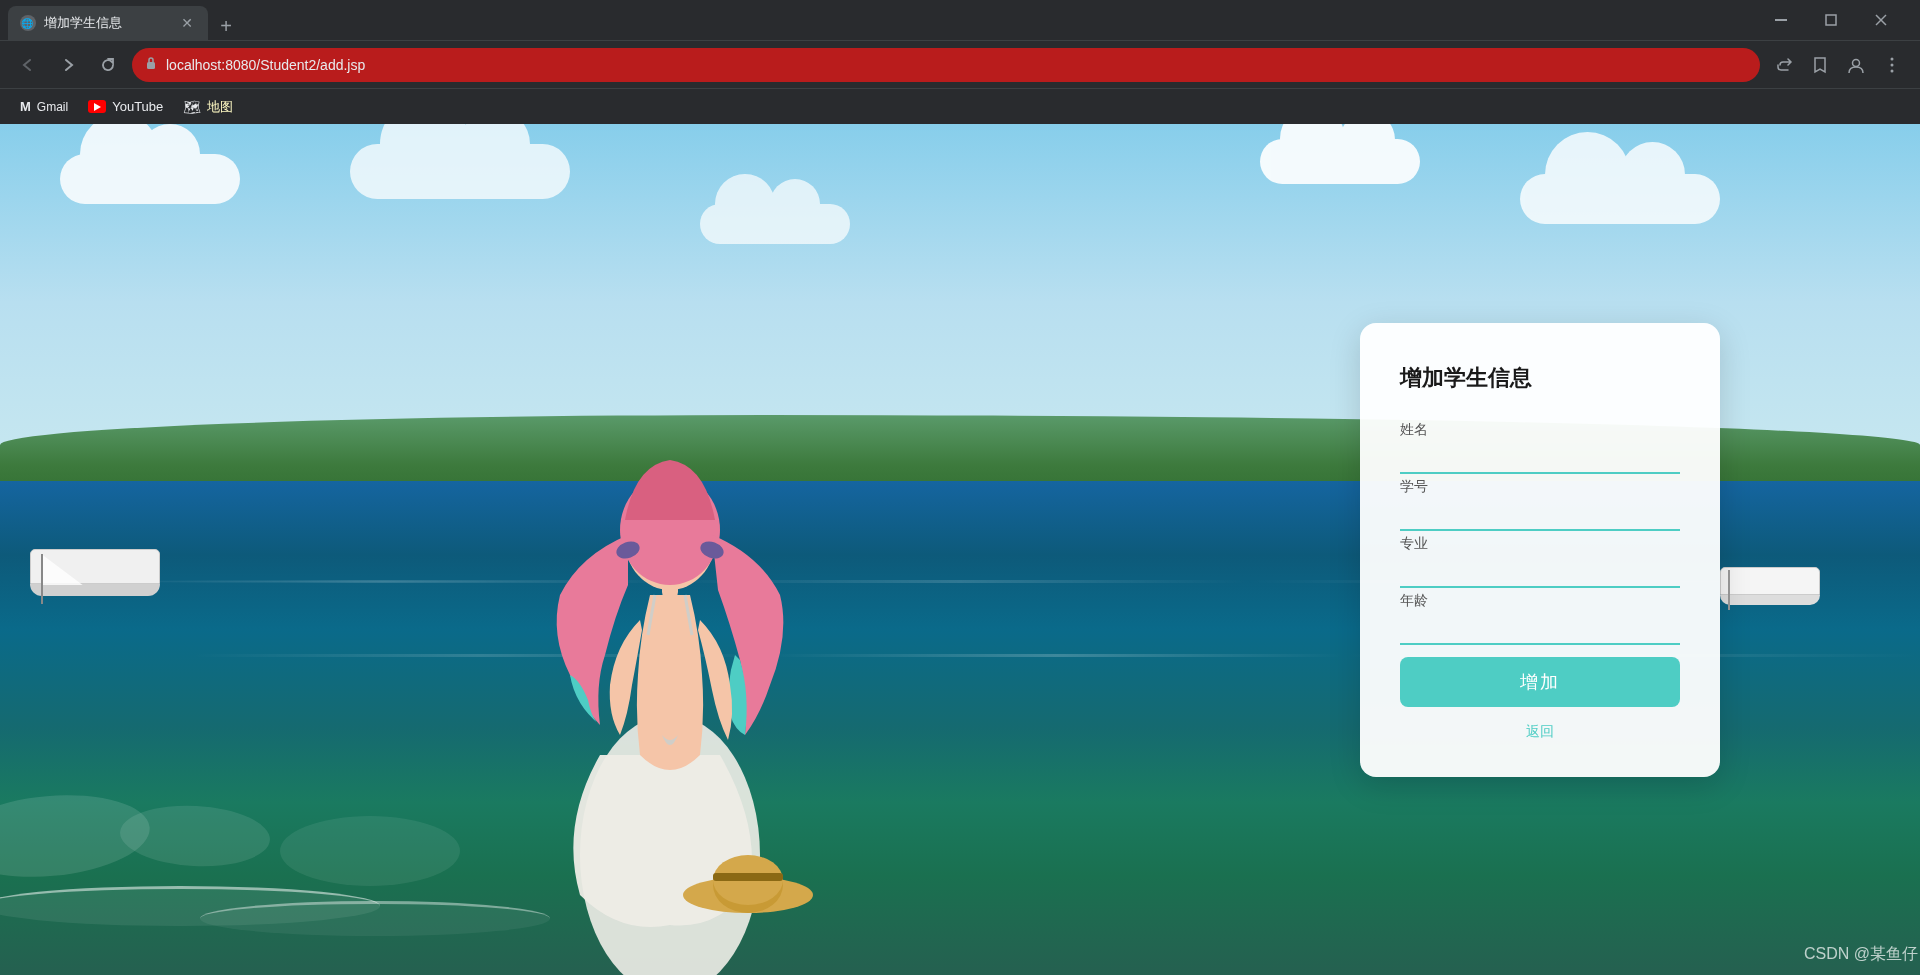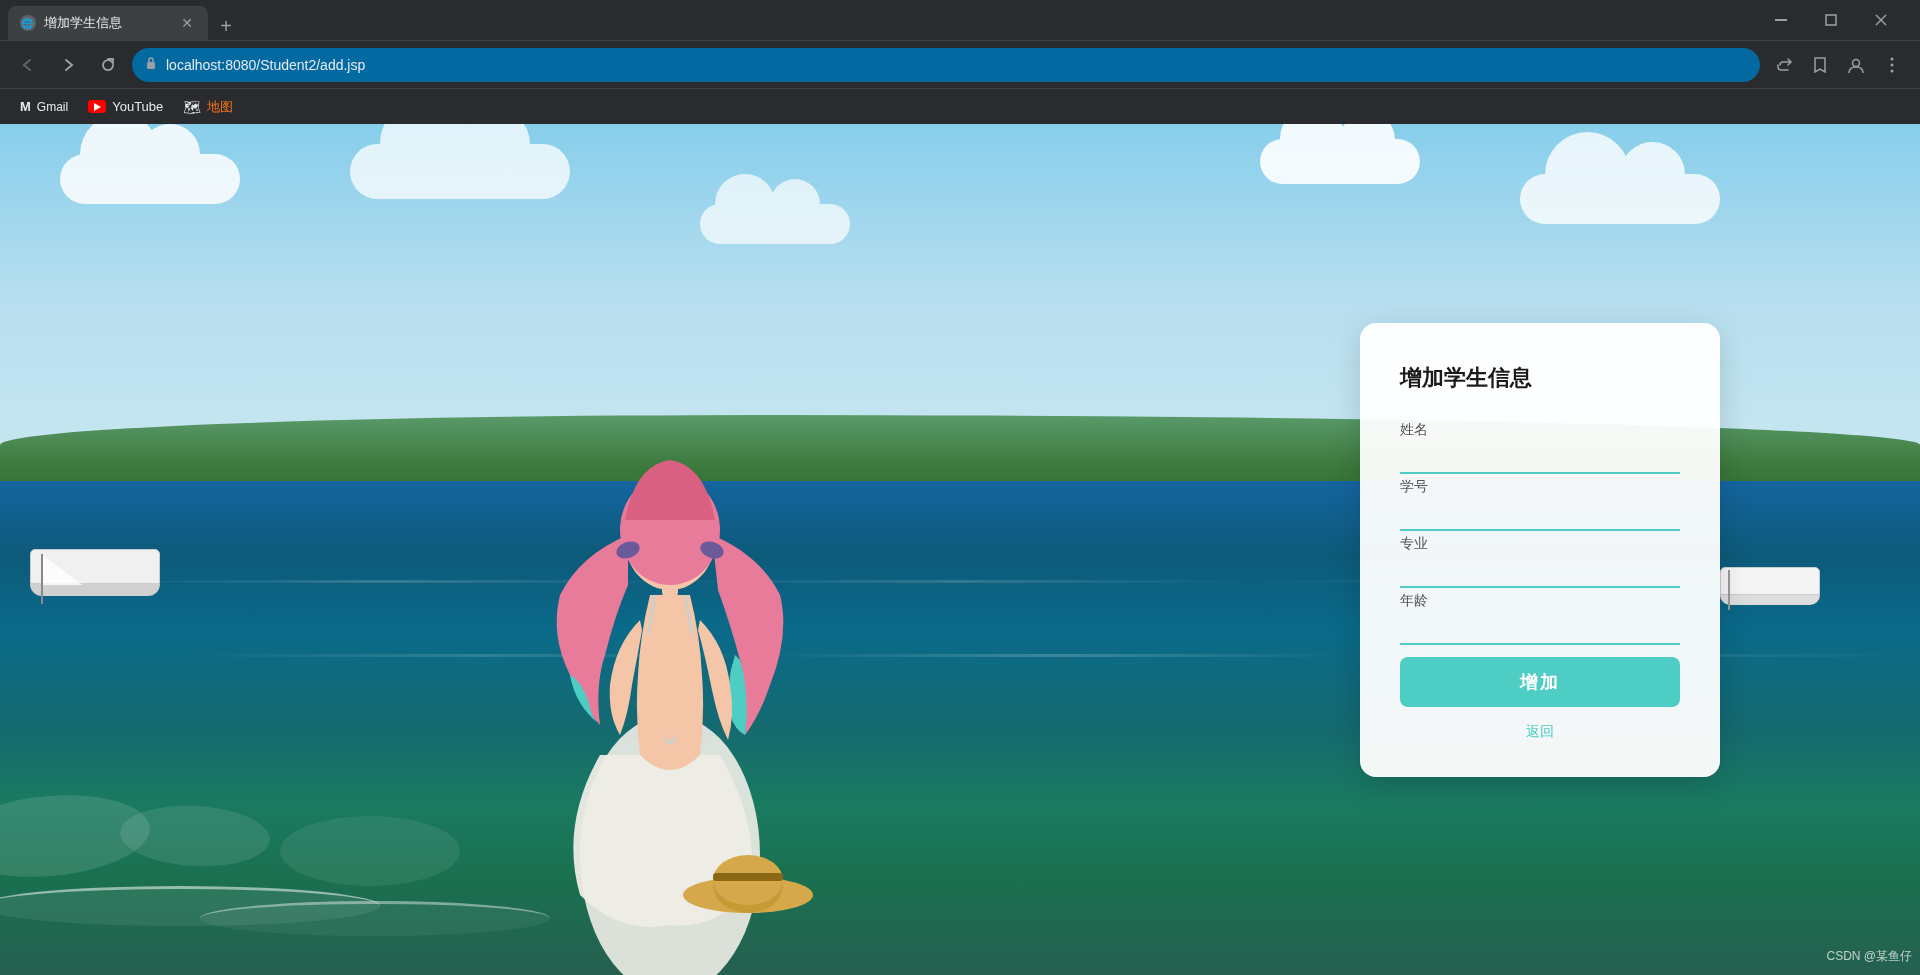--- a/index.html
+++ b/index.html
@@ -137,21 +137,21 @@
       color: #9aa0a6;
       font-size: 18px;
       cursor: pointer;
       border-radius: 50%;
     }
     .nav-btn.disabled { color: #5f6368; cursor: default; }
 
     .address-bar-container {
       flex: 1;
       height: 34px;
-      background: #0369a1;
+      background: #b91c1c;
       border-radius: 17px;
       display: flex;
       align-items: center;
       padding: 0 12px;
       gap: 8px;
     }
 
     .lock-icon {
       color: #9aa0a6;
       font-size: 14px;
@@ -329,44 +329,44 @@
     }
 
     .add-btn {
       width: 100%;
       height: 50px;
       background: #4ecdc4;
       color: white;
       border: none;
       border-radius: 8px;
       font-size: 18px;
-      font-weight: 700;
+      font-weight: 400;
       cursor: pointer;
       margin-top: 8px;
       margin-bottom: 16px;
       letter-spacing: 2px;
     }
 
     .back-link {
       display: block;
       text-align: center;
       color: #4ecdc4;
       font-size: 14px;
       cursor: pointer;
       text-decoration: none;
       font-family: Liberation Mono, monospace;
     }
 
     
     .watermark {
       position: absolute;
       bottom: 10px;
-      right: 8px;
+      right: 2px;
       color: rgba(255,255,255,0.7);
-      font-size: 12px;
+      font-size: 16px;
     }
 
     
     .character-svg {
       position: absolute;
       bottom: 0;
       left: 25%;
       width: 380px;
       height: 600px;
     }
@@ -466,21 +466,21 @@
       <span style="color:#e8eaed; font-size:12px;">Gmail</span>
     </div>
     <div class="bookmark-item">
       <span style="display:inline-flex; align-items:center; justify-content:center; width:18px; height:13px; background:#ff0000; border-radius:3px;">
         <span style="width:0; height:0; border-top:4px solid transparent; border-bottom:4px solid transparent; border-left:7px solid white; margin-left:1px; display:inline-block;"></span>
       </span>
       <span style="color:#e8eaed; font-size:13px;">YouTube</span>
     </div>
     <div class="bookmark-item">
       <span style="font-size:14px;">🗺</span>
-      <span style="color:#f97316; font-size:13px;">地图</span>
+      <span style="color:#fef9c3; font-size:13px;">地图</span>
     </div>
   </div>
 
   <div class="page-content">
 
     <div class="background-scene">
 
       <div class="sky">
         <div class="cloud cloud1"></div>
         <div class="cloud cloud2"></div>

